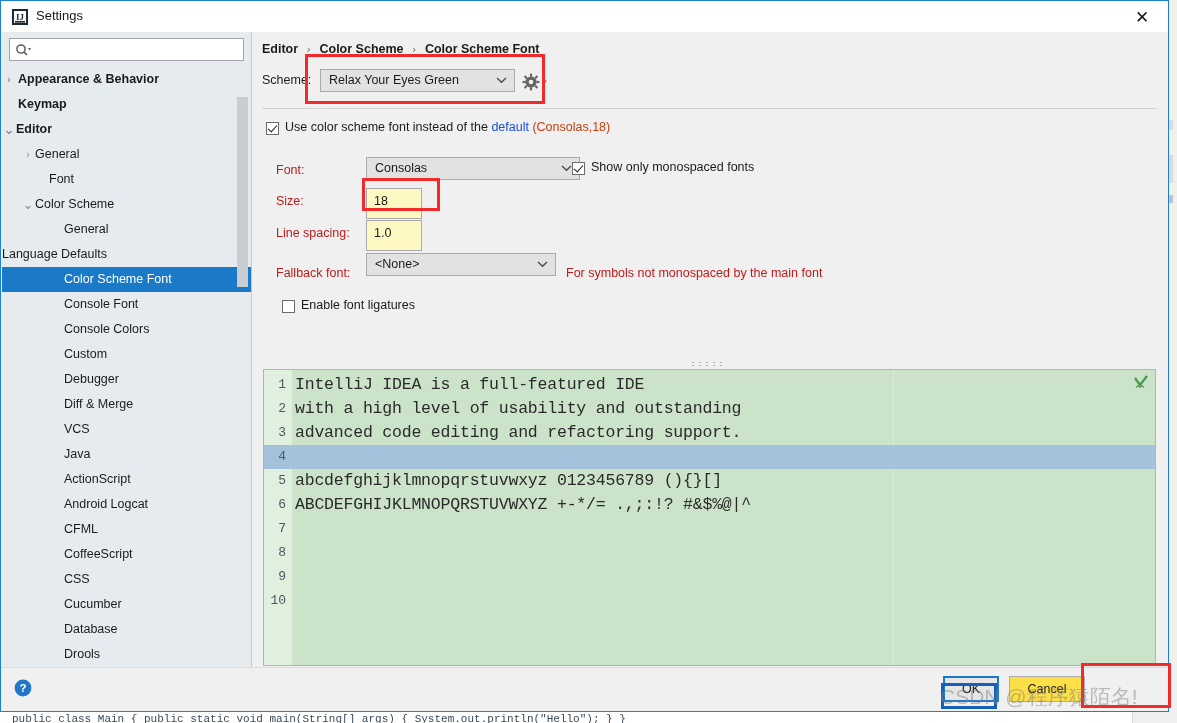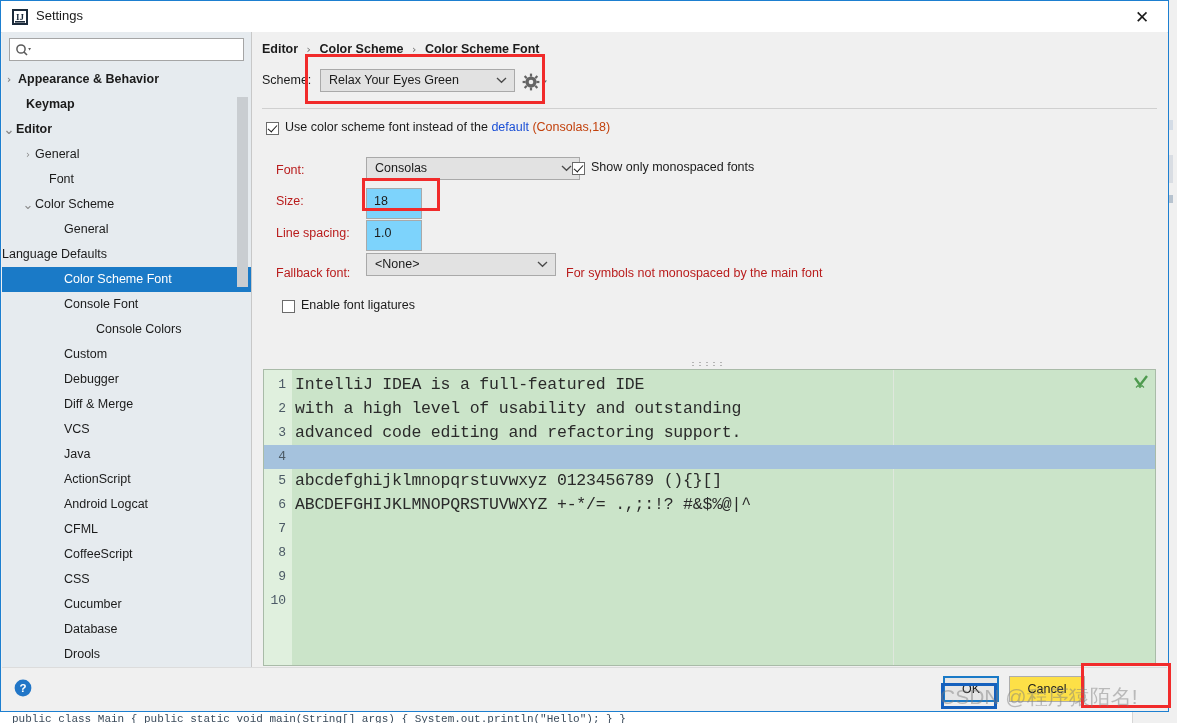--- a/index.html
+++ b/index.html
@@ -181,21 +181,21 @@
     font-size: 12.5px; color: #1b1b1b; white-space: nowrap;
   }
   .link { color: #1a4fd6; }
   .muted { color: #c2410c; }
 
   .field-label {
     position: absolute; font-size: 12.5px; color: #b91c1c;
     white-space: nowrap;
   }
   .txtbox {
-    position: absolute; background: #7dd3fc;
+    position: absolute; background: #fef9c3;
     border: 1px solid #a9a9a9; box-sizing: border-box;
     height: 31px;
   }
   .txtbox input {
     position: absolute; left: 5px; top: 2px; right: 3px; height: 17px;
     border: 0; outline: none; background: transparent;
     font-family: "Liberation Sans", sans-serif; font-size: 12.5px;
     color: #1b1b1b;
   }
 
@@ -339,21 +339,21 @@
         </span>
         <input class="search-input" type="text" value="" placeholder="" style="">
       </div>
 
       <div class="tree">
           <div class="tree-item bold">
             <span class="tree-arrow" style="left: 0px;">›</span>
             <span class="tree-label" style="padding-left: 16px;">Appearance &amp; Behavior</span>
           </div>
           <div class="tree-item bold">
-            <span class="tree-label" style="padding-left: 24px;">Keymap</span>
+            <span class="tree-label" style="padding-left: 16px;">Keymap</span>
           </div>
           <div class="tree-item bold">
             <span class="tree-arrow" style="left: 0px; font-size: 13px; line-height: 14px;">⌄</span>
             <span class="tree-label" style="padding-left: 14px;">Editor</span>
           </div>
           <div class="tree-item">
             <span class="tree-arrow" style="left: 19px;">›</span>
             <span class="tree-label" style="padding-left: 33px;">General</span>
           </div>
           <div class="tree-item">
@@ -369,21 +369,21 @@
           <div class="tree-item">
             <span class="tree-label" style="">Language Defaults</span>
           </div>
           <div class="tree-item selected">
             <span class="tree-label" style="padding-left: 62px;">Color Scheme Font</span>
           </div>
           <div class="tree-item">
             <span class="tree-label" style="padding-left: 62px;">Console Font</span>
           </div>
           <div class="tree-item">
-            <span class="tree-label" style="padding-left: 94px;">Console Colors</span>
+            <span class="tree-label" style="padding-left: 62px;">Console Colors</span>
           </div>
           <div class="tree-item">
             <span class="tree-label" style="padding-left: 62px;">Custom</span>
           </div>
           <div class="tree-item">
             <span class="tree-label" style="padding-left: 62px;">Debugger</span>
           </div>
           <div class="tree-item">
             <span class="tree-label" style="padding-left: 62px;">Diff &amp; Merge</span>
           </div>

